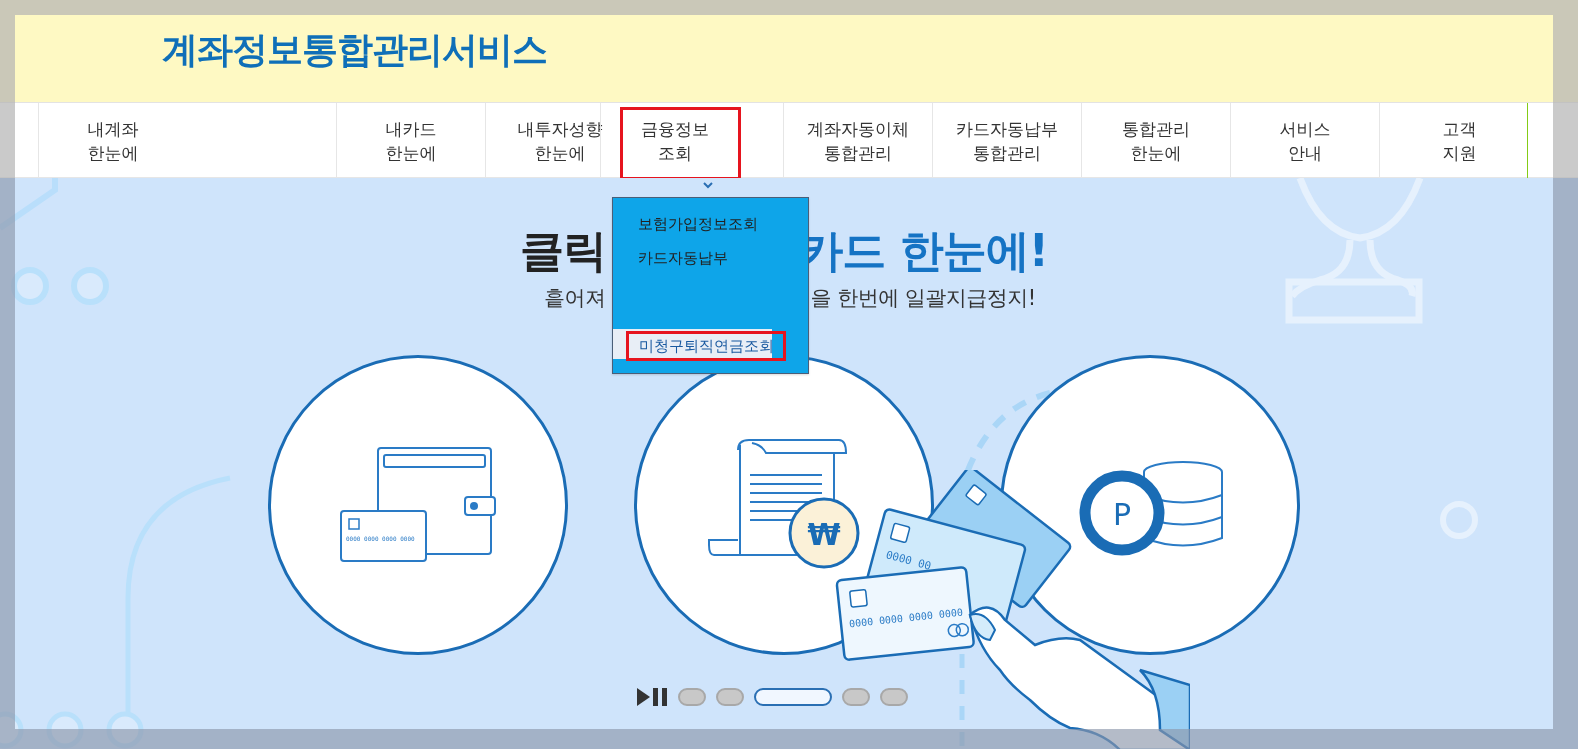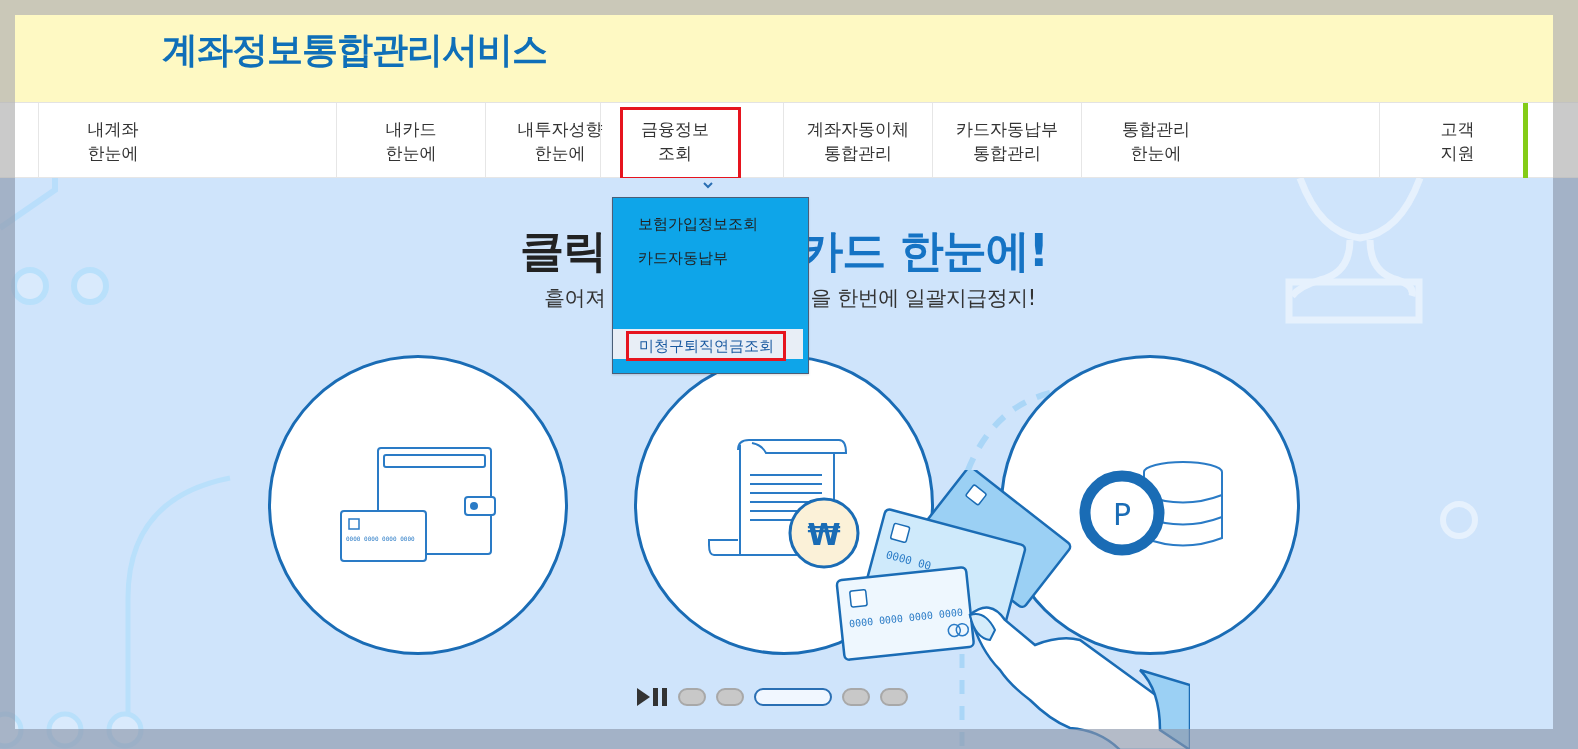--- a/index.html
+++ b/index.html
@@ -4,35 +4,35 @@
   <style>
     * { box-sizing: border-box; margin: 0; padding: 0; }
     html, body { width: 1578px; height: 749px; overflow: hidden; }
     body { position: relative; background: #cfe4fb; font-family: "DejaVu Sans", "Liberation Sans", sans-serif; }
 
     .header { position: absolute; left: 0; top: 0; width: 1578px; height: 102px; background: #fef9c3; text-align: right; }
     .site-title { position: absolute; left: 162px; top: 26px; font-size: 36px; font-weight: bold; color: #0f6fb8; letter-spacing: -1px; }
 
     .nav { position: absolute; left: 0; top: 102px; width: 1578px; height: 76px; background: #ffffff; border-top: 1px solid #e3e3e3; border-bottom: 1px solid #e6e6e6; }
     .nav-item { position: absolute; top: 0; height: 75px; width: 149px; display: flex; align-items: center; justify-content: center; text-align: center; font-size: 17px; line-height: 24px; color: #333; border-left: 1px solid #e6e6e6; cursor: pointer; }
-    .nav-item.last { border-right: 5px solid #84cc16; padding-left: 12px; }
+    .nav-item.last { border-right: 1px solid #84cc16; padding-left: 12px; }
     .nav-item span { display: block; white-space: nowrap; }
     .nav-item.highlight::after { content: ""; position: absolute; left: 19px; top: 4px; width: 115px; height: 67px; border: 3px solid #e6141e; }
 
     .banner { position: absolute; left: 0; top: 178px; width: 1578px; height: 571px; background: #cfe4fb; overflow: hidden; }
 
     .hero-title { position: absolute; left: 520px; top: 222px; font-size: 44px; font-weight: bold; color: #222; letter-spacing: -1px; white-space: nowrap; }
     .hero-title .blue { color: #1573c4; }
     .hero-sub { position: absolute; left: 544px; top: 284px; font-size: 21px; color: #333; white-space: nowrap; letter-spacing: -0.5px; }
 
     .circle { position: absolute; width: 300px; height: 300px; border-radius: 50%; background: #ffffff; border: 3px solid #1a6cb5; }
 
     .dropdown { position: absolute; left: 612px; top: 197px; width: 197px; height: 177px; background: #0ea5e9; border: 1px solid #4a5e78; box-shadow: 0 1px 2px rgba(0,0,0,0.15); }
     .dd-item { position: absolute; left: 25px; font-size: 15px; color: #222; line-height: 20px; white-space: nowrap; cursor: pointer; }
-    .dd-item.active-row { left: 0; width: 190px; height: 30px; background: #e8eef6; }
+    .dd-item.active-row { left: 0; width: 159px; height: 30px; background: #e8eef6; }
     .dd-item.active { left: 13px; top: 2px; width: 160px; height: 30px; border: 3px solid #e6141e; color: #1a5aa0; padding-left: 10px; line-height: 24px; }
     .caret { position: absolute; left: 702px; top: 180px; width: 12px; height: 10px; }
 
     .slider { position: absolute; left: 636px; top: 686px; height: 22px; display: flex; align-items: center; gap: 8px; }
     .ctrl { cursor: pointer; }
     .dot { width: 28px; height: 18px; border-radius: 9px; background: #c8c8c8; border: 2px solid #a8a8a8; cursor: pointer; margin-left: 2px; }
     .dot.active { width: 78px; background: #f1f7ff; border-color: #2a6fb3; }
 
     
     .frame-top { position: absolute; left: 0; top: 0; width: 1578px; height: 15px; background: rgba(180,180,180,0.7); }
@@ -83,20 +83,26 @@
   <div class="nav-item" style="left:932px">
       <div>
         <span>카드자동납부</span>
         <span>통합관리</span>
       </div>
     </div>
   <div class="nav-item" style="left:1081px">
       <div>
         <span>통합관리</span>
         <span>한눈에</span>
+      </div>
+    </div>
+  <div class="nav-item" style="left:1230px">
+      <div>
+        <span>서비스</span>
+        <span>안내</span>
       </div>
     </div>
   <div class="nav-item last" style="left:1379px">
       <div>
         <span>고객</span>
         <span>지원</span>
       </div>
     </div>
 </div>
 

